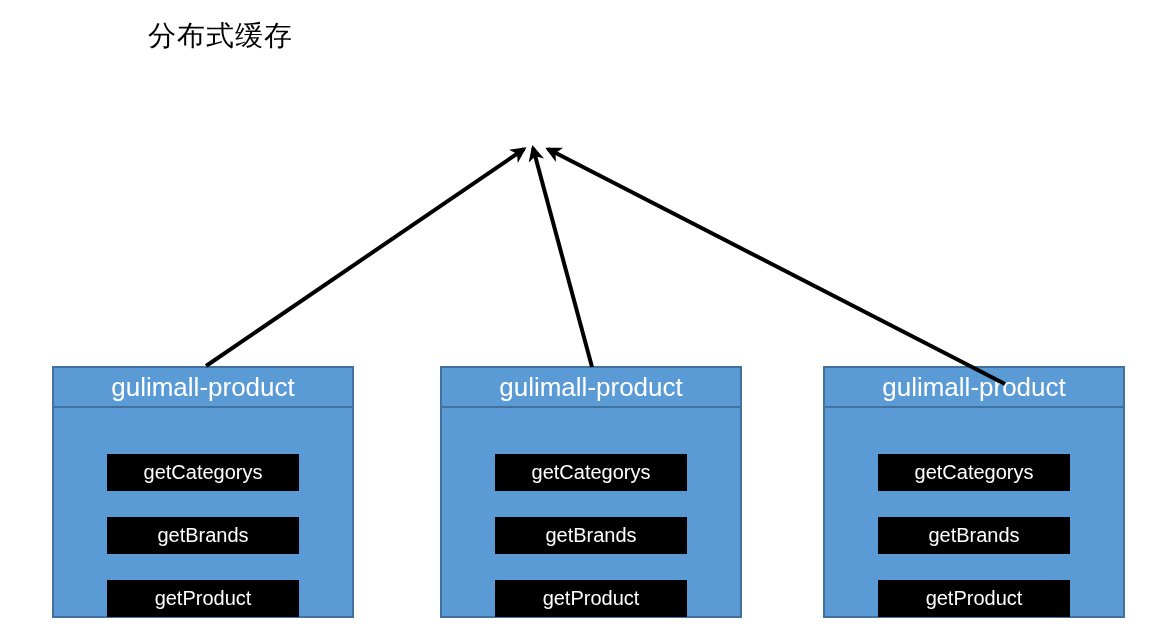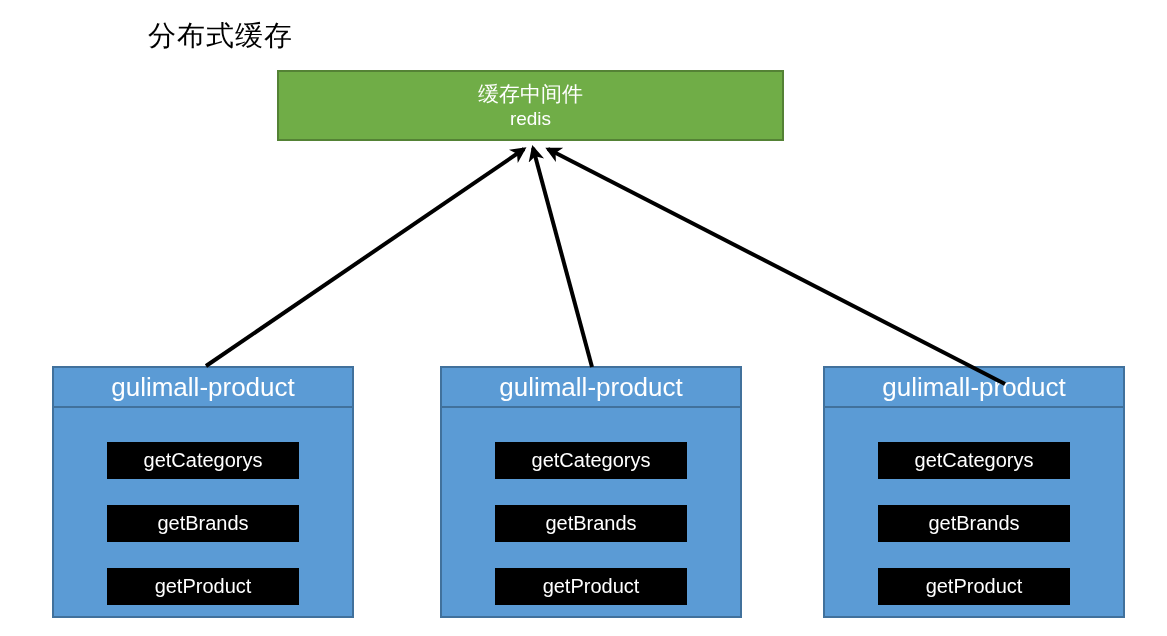--- a/index.html
+++ b/index.html
@@ -68,45 +68,41 @@
     display: flex;
     align-items: center;
     justify-content: center;
     flex: 0 0 auto;
   }
   .service-body {
     flex: 1;
     display: flex;
     flex-direction: column;
     align-items: center;
-    padding-top: 34px;
+    padding-top: 46px;
     gap: 26px;
   }
   .method {
     width: 192px;
     height: 37px;
     background: #000000;
     color: #ffffff;
     font-size: 20px;
     display: flex;
     align-items: center;
     justify-content: center;
   }
 </style>
 </head>
 <body>
 
 <div class="canvas">
 
   <h1 class="title">分布式缓存</h1>
 
-  <div class="middleware">
-    <div class="mw-name">缓存中间件</div>
-    <div class="mw-tech">redis</div>
-  </div>
 
   <svg class="arrows" viewBox="0 0 1167 636" xmlns="http://www.w3.org/2000/svg">
     <defs>
       <marker id="arrowhead" markerUnits="userSpaceOnUse" markerWidth="22" markerHeight="18" refX="13" refY="8" orient="auto">
         <path d="M0,0 L16,8 L0,16 L4.5,8 Z" fill="#000000"></path>
       </marker>
     </defs>
     <line x1="206" y1="366" x2="524" y2="149" stroke="#000000" stroke-width="4" marker-end="url(#arrowhead)"></line>
     <line x1="592" y1="367" x2="533" y2="148" stroke="#000000" stroke-width="4" marker-end="url(#arrowhead)"></line>
     <line x1="1005" y1="384" x2="548" y2="149" stroke="#000000" stroke-width="4" marker-end="url(#arrowhead)"></line>

